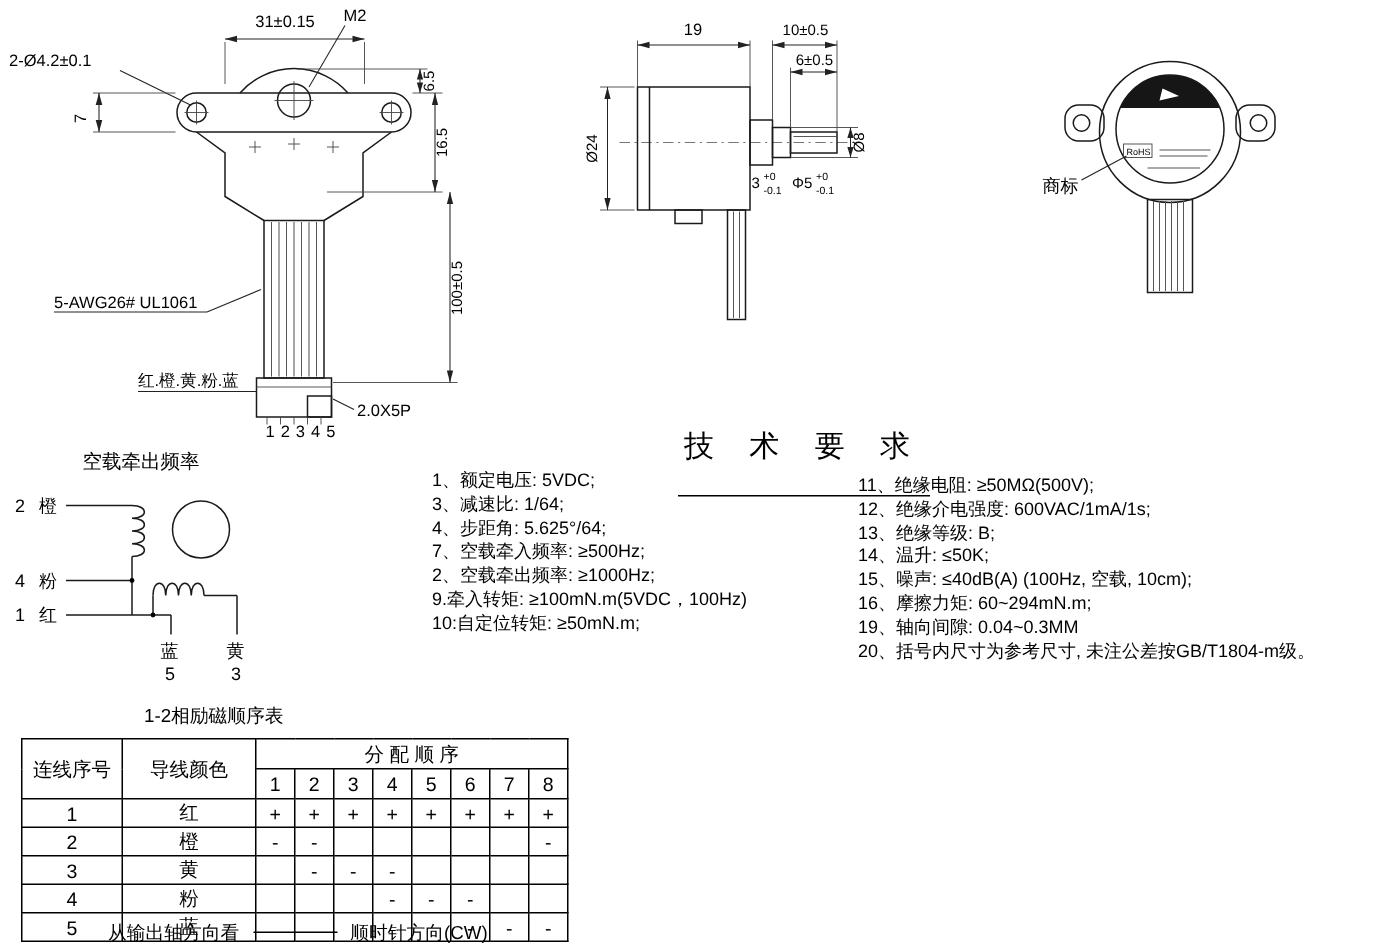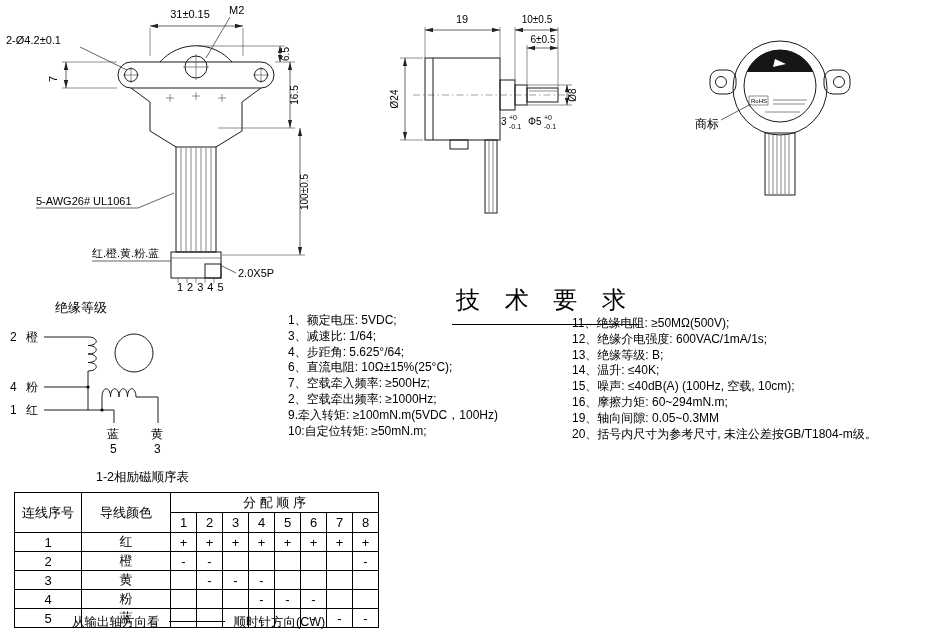--- a/index.html
+++ b/index.html
@@ -13,22 +13,22 @@
   svg .ln{fill:none;stroke:#1a1a1a;stroke-width:1;}
   svg .thin{fill:none;stroke:#444;stroke-width:0.6;}
   svg .dim{fill:none;stroke:#222;stroke-width:0.7;}
   svg .hatch{stroke:#555;stroke-width:0.7;}
   svg .cl{fill:none;stroke:#666;stroke-width:0.6;stroke-dasharray:7 3 1.5 3;}
   svg text{fill:#000;font-family:"Liberation Sans","DejaVu Sans",sans-serif;}
   svg .t11{font-size:11px;} svg .t10{font-size:10px;} svg .t12{font-size:12px;}
   svg .t7{font-size:7px;} svg .t6{font-size:6px;}
   svg .arr{fill:#222;stroke:none;}
   .tech-title{
-    position:absolute;left:452px;top:284px;font-size:24px;letter-spacing:9px;
-    border-bottom:1px solid #000;padding:0 4px 8px 4px;white-space:nowrap;
+    position:absolute;left:452px;top:284px;font-size:20px;letter-spacing:9px;
+    border-bottom:1px solid #000;padding:0 4px 19px 4px;white-space:nowrap;
   }
   .tech-col{position:absolute;font-size:12px;line-height:15.8px;white-space:nowrap;}
   .tech-col .tech-item{height:15.8px;}
   .wiring-title{position:absolute;left:55px;top:299px;font-size:13px;}
   .seq-title{position:absolute;left:96px;top:469px;font-size:12.5px;}
   table.seq{border-collapse:collapse;font-size:13px;background:#fff;}
   table.seq th,table.seq td{
     border:1px solid #000;text-align:center;vertical-align:middle;
     font-weight:normal;padding:0;height:17px;
   }
@@ -257,21 +257,21 @@
     <line class="hatch" x1="126" y1="134" x2="126" y2="194"></line>
     <line class="hatch" x1="130" y1="134" x2="130" y2="194"></line>
     <line class="hatch" x1="134" y1="134" x2="134" y2="194"></line>
   </g>
   <g>
     <line class="dim" x1="66" y1="120" x2="96" y2="104"></line>
     <text class="t12" x="40" y="128">商标</text>
   </g>
 </svg>
 
-<div class="wiring-title">绝缘等级</div>
+<div class="wiring-title">空载牵出频率</div>
 <svg class="abs" style="left:0;top:295px" width="280" height="195" viewBox="0 0 280 195">
   <g>
     <line class="ln" x1="44" y1="42" x2="88" y2="42"></line>
     <path class="ln" d="M88,42 c11,0 11,8.5 0,8.5 c11,0 11,8.5 0,8.5 c11,0 11,8.5 0,8.5 c11,0 11,8.5 0,8.5"></path>
     <line class="ln" x1="88" y1="76" x2="88" y2="115"></line>
     <line class="ln" x1="44" y1="92" x2="88" y2="92"></line>
     <line class="ln" x1="44" y1="115" x2="88" y2="115"></line>
     <line class="ln" x1="88" y1="115" x2="114" y2="115"></line>
     <line class="ln" x1="102" y1="115" x2="102" y2="102"></line>
     <path class="ln" d="M102,102 c0,-11 8.5,-11 8.5,0 c0,-11 8.5,-11 8.5,0 c0,-11 8.5,-11 8.5,0 c0,-11 8.5,-11 8.5,0"></path>
@@ -293,34 +293,33 @@
   <text class="t12" x="151" y="143">黄</text>
   <text class="t12" x="154" y="158">3</text>
 </svg>
 <div class="seq-title">1-2相励磁顺序表</div>
 
 <div class="tech-title">技 术 要 求</div>
 <div class="tech-col" style="left:288px;top:313px;width:285px;">
     <div class="tech-item">1、额定电压: 5VDC;</div>
     <div class="tech-item">3、减速比: 1/64;</div>
     <div class="tech-item">4、步距角: 5.625°/64;</div>
-    <div class="tech-item">6、直流电阻: 10Ω±15%(25°C);</div>
     <div class="tech-item">7、空载牵入频率: ≥500Hz;</div>
     <div class="tech-item">2、空载牵出频率: ≥1000Hz;</div>
     <div class="tech-item">9.牵入转矩: ≥100mN.m(5VDC，100Hz)</div>
     <div class="tech-item">10:自定位转矩: ≥50mN.m;</div>
   </div>
 <div class="tech-col" style="left:572px;top:316px;width:356px;">
     <div class="tech-item">11、绝缘电阻: ≥50MΩ(500V);</div>
     <div class="tech-item">12、绝缘介电强度: 600VAC/1mA/1s;</div>
     <div class="tech-item">13、绝缘等级: B;</div>
-    <div class="tech-item">14、温升: ≤40K;</div>
+    <div class="tech-item">14、温升: ≤50K;</div>
     <div class="tech-item">15、噪声: ≤40dB(A) (100Hz, 空载, 10cm);</div>
     <div class="tech-item">16、摩擦力矩: 60~294mN.m;</div>
-    <div class="tech-item">19、轴向间隙: 0.05~0.3MM</div>
+    <div class="tech-item">19、轴向间隙: 0.04~0.3MM</div>
     <div class="tech-item">20、括号内尺寸为参考尺寸, 未注公差按GB/T1804-m级。</div>
   </div>
 
 <div class="abs" style="left:14px;top:492px;">
   <table class="seq">
     <thead>
       <tr>
         <th class="c-no" rowspan="2">连线序号</th>
         <th class="c-color" rowspan="2">导线颜色</th>
         <th colspan="8">分 配 顺 序</th>

